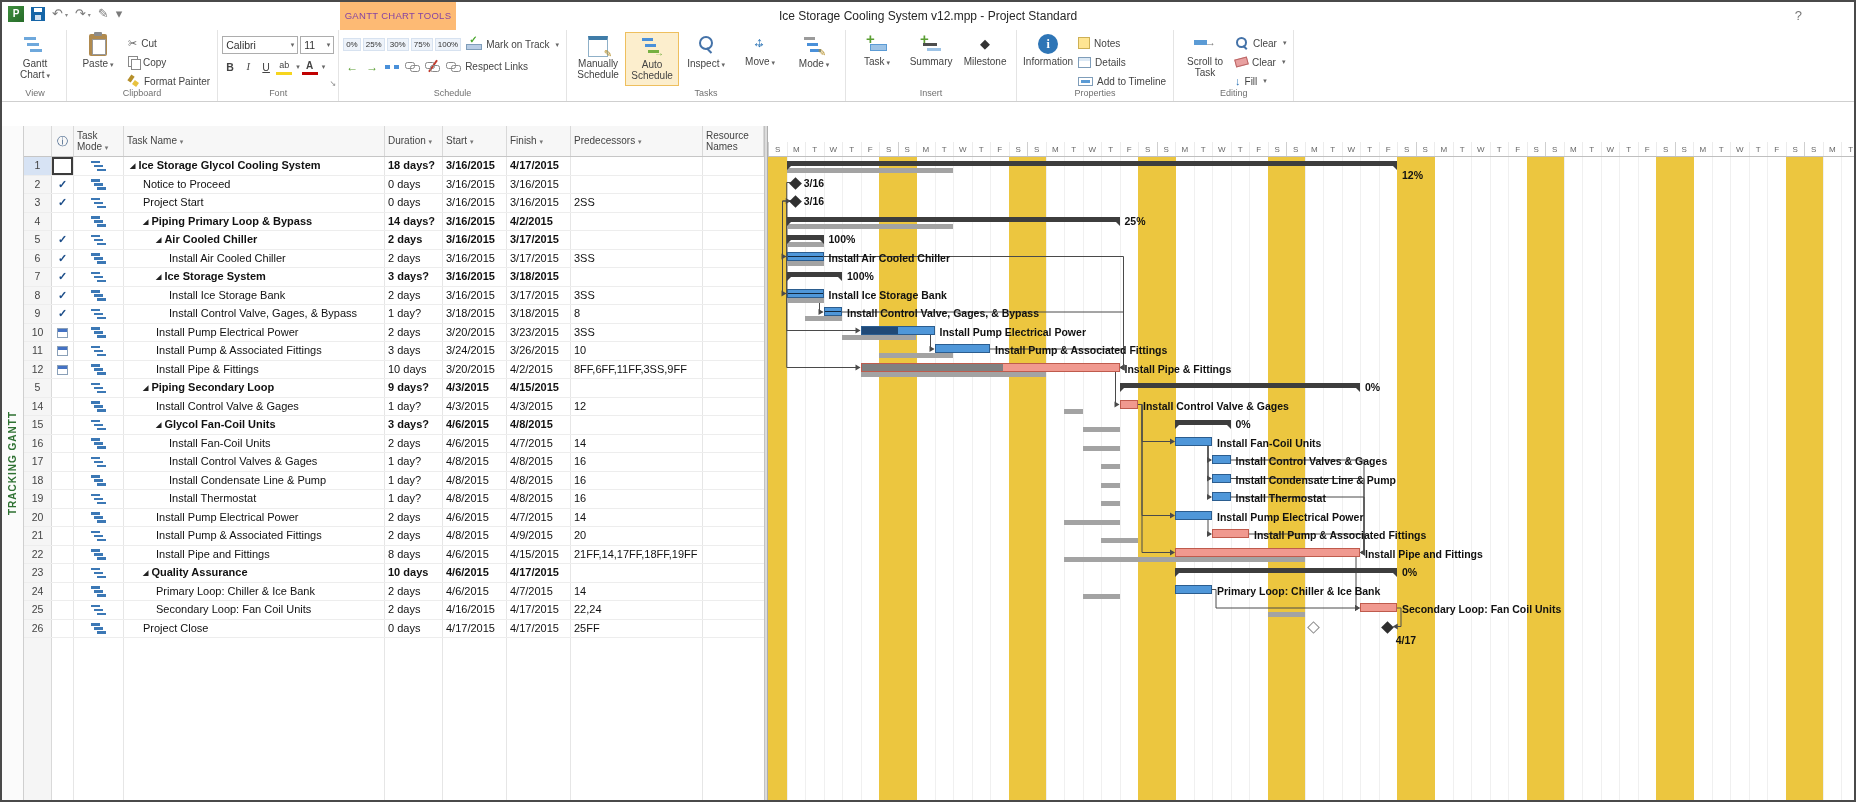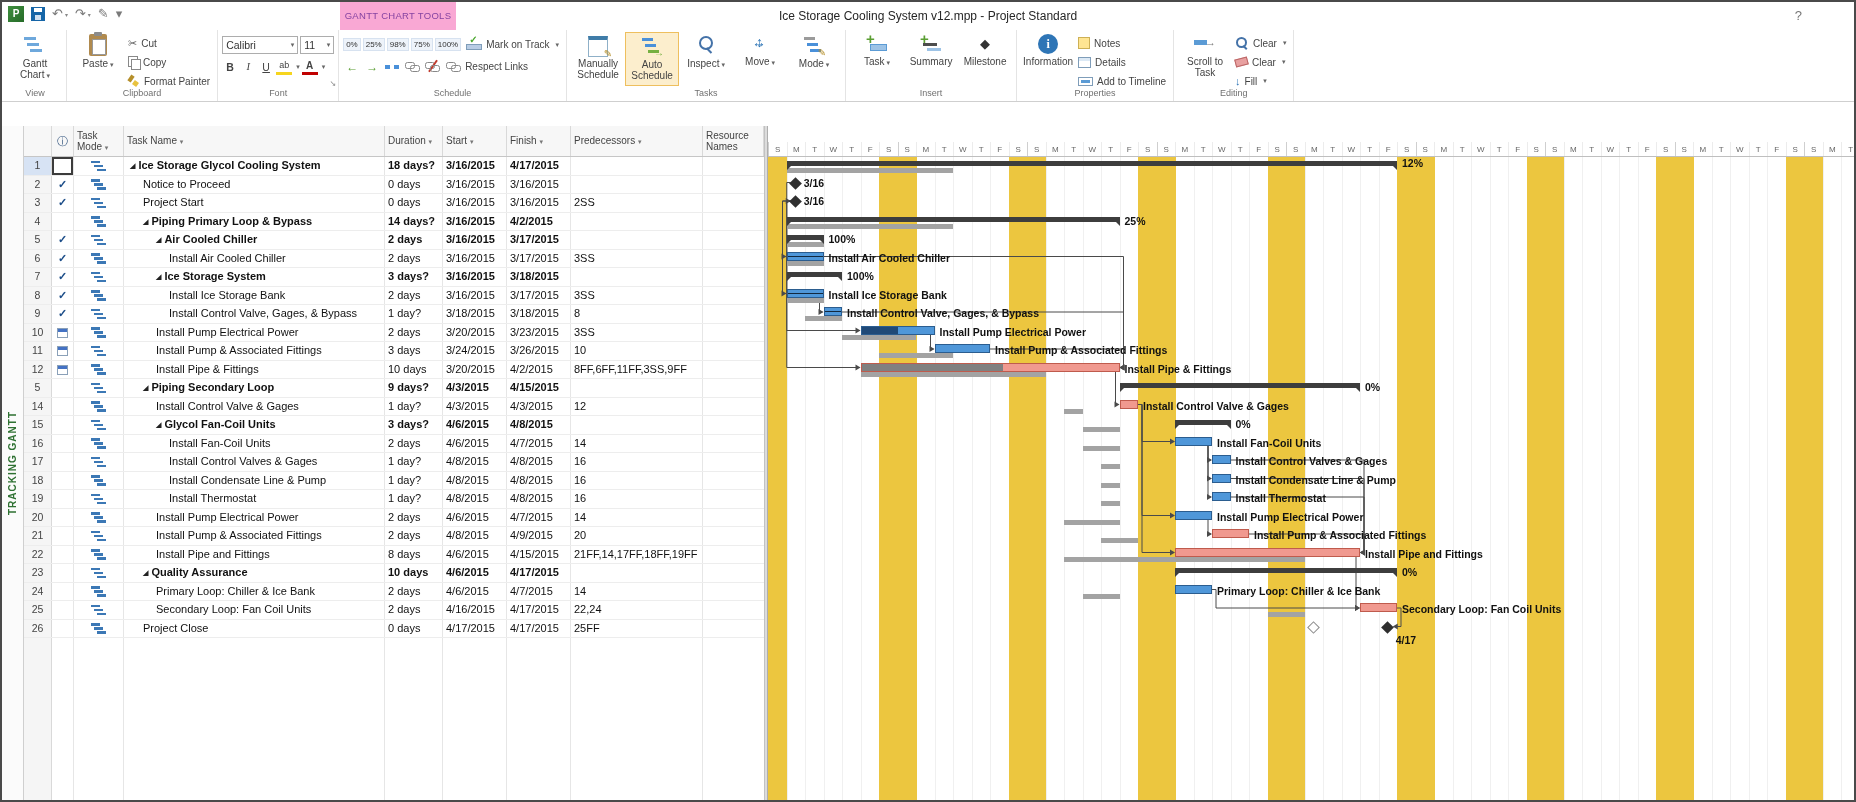--- a/index.html
+++ b/index.html
@@ -8,21 +8,21 @@
 
   
   #titlebar { position:relative; height:28px; background:#fff; }
   #qat { position:absolute; left:6px; top:4px; display:flex; gap:7px; align-items:center; }
   .q-app { width:16px; height:16px; background:linear-gradient(135deg,#3f8f3f,#266b28); color:#fff; font-size:10px; font-weight:bold; text-align:center; line-height:16px; }
   .q-save { position:relative; width:14px; height:14px; background:#1565a7; }
   .q-save::before { content:""; position:absolute; top:1px; left:3px; right:3px; height:4px; background:#fff; }
   .q-save::after { content:""; position:absolute; bottom:1px; left:4px; right:4px; height:5px; background:#cfe0f0; }
   .q-glyph { font-size:13px; color:#7a7a7a; line-height:16px; }
   .q-glyph .dd { font-size:6px; color:#888; vertical-align:middle; }
-  #ctxtools { position:absolute; left:338px; top:0; width:116px; height:28px; background:#f9a8d4; color:#8644a2; font-size:9.5px; text-align:center; line-height:28px; letter-spacing:.3px; }
+  #ctxtools { position:absolute; left:338px; top:0; width:116px; height:28px; background:#fdba74; color:#8644a2; font-size:9.5px; text-align:center; line-height:28px; letter-spacing:.3px; }
   #titletext { position:absolute; left:0; right:0; top:0; text-align:center; line-height:28px; font-size:12px; color:#262626; pointer-events:none; }
   #helpbtn { position:absolute; right:52px; top:0; line-height:28px; font-size:13px; color:#777; }
 
   
   #tabs { position:relative; height:24px; display:flex; background:#fff; border-bottom:1px solid #d4d4d4; padding-left:4px; }
   .tab { padding:0 13px; line-height:23px; font-size:11px; color:#444; white-space:nowrap; }
   .tab.file { background:#2f7233; color:#fff; }
   .tab.active { background:#fff; color:#2f7233; border:1px solid #d4d4d4; border-bottom:1px solid #fff; margin-bottom:-1px; }
   .tab.format { background:#faf6fc; }
   #signin { margin-left:auto; padding-right:4px; line-height:23px; font-size:11px; color:#444; overflow:hidden; }
@@ -246,21 +246,21 @@
       </div>
       <span class="dlauncher">↘</span>
       <div class="glabel">Font</div>
     </div>
 
     <div class="rgroup">
       <div class="fcol">
         <div class="fontrow">
           <span class="pctbtn">0%</span>
           <span class="pctbtn">25%</span>
-          <span class="pctbtn">98%</span>
+          <span class="pctbtn">30%</span>
           <span class="pctbtn">75%</span>
           <span class="pctbtn">100%</span>
           <div class="smallbtn">
               <span class="sicn i-mot"></span>
               <span>Mark on Track</span>
               <span class="dd">▾</span>
             </div>
         </div>
         <div class="fontrow">
           <span class="iconbtn arrG">←</span>
@@ -1010,21 +1010,21 @@
             <polyline points="592,395.5 588,395.5 588,451 591,451" fill="none" stroke="#4a4a4a" stroke-width="1"></polyline>
             <polygon points="592,451 587,448 587,454" fill="#4a4a4a"></polygon>
             <polyline points="444,432.5 448,432.5 448,451 591,451" fill="none" stroke="#4a4a4a" stroke-width="1"></polyline>
             <polygon points="592,451 587,448 587,454" fill="#4a4a4a"></polygon>
             <polyline points="629,451 633,451 633,469.5 625.75,469.5" fill="none" stroke="#4a4a4a" stroke-width="1"></polyline>
             <polygon points="624.75,469.5 629.75,466.5 629.75,472.5" fill="#4a4a4a"></polygon>
           </svg>
           <div id="bars">
             <div class="blbar" style="left:18.5px;top:11px;width:166.5px"></div>
             <div class="sumbar" style="left:18.5px;top:4px;width:610.5px"></div>
-            <div class="glab" style="left:634px;top:0">12%</div>
+            <div class="glab" style="left:634px;top:12px">12%</div>
             <div class="ms" style="left:23.25px;top:21.5px"></div>
             <div class="glab" style="left:35.75px;top:19.5px">3/16</div>
             <div class="ms" style="left:23.25px;top:40px"></div>
             <div class="glab" style="left:35.75px;top:38px">3/16</div>
             <div class="blbar" style="left:18.5px;top:66.5px;width:166.5px"></div>
             <div class="sumbar" style="left:18.5px;top:59.5px;width:333px"></div>
             <div class="glab" style="left:356.5px;top:57.5px">25%</div>
             <div class="blbar" style="left:18.5px;top:85px;width:37px"></div>
             <div class="sumbar" style="left:18.5px;top:78px;width:37px"></div>
             <div class="glab" style="left:60.5px;top:76px">100%</div>

